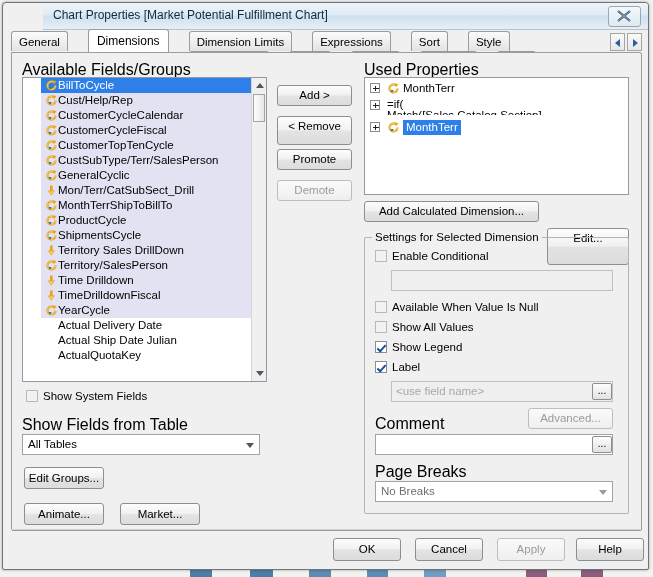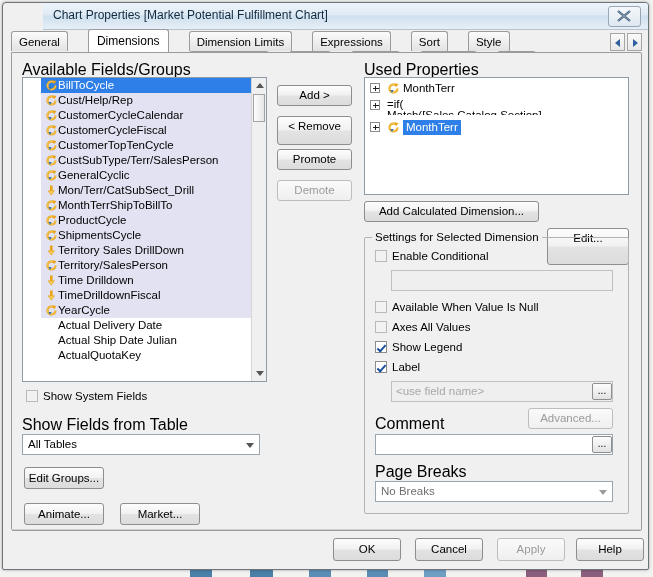--- a/index.html
+++ b/index.html
@@ -392,21 +392,21 @@
 
       <div class="cbrow" style="left:10px;top:12px;">
         <span class="cbox off"></span><span>Enable Conditional</span>
       </div>
       <div class="tinput dis" style="left:26px;top:32px;width:222px;height:21px;"></div>
 
       <div class="cbrow" style="left:10px;top:63px;">
         <span class="cbox off"></span><span>Available When Value Is Null</span>
       </div>
       <div class="cbrow" style="left:10px;top:83px;">
-        <span class="cbox off"></span><span>Axes All Values</span>
+        <span class="cbox off"></span><span>Show All Values</span>
       </div>
       <div class="cbrow" style="left:10px;top:103px;">
         <span class="cbox on"></span><span>Show Legend</span>
       </div>
       <div class="cbrow" style="left:10px;top:123px;">
         <span class="cbox on"></span><span>Label</span>
       </div>
 
       <div class="tinput dis" style="left:26px;top:143px;width:222px;height:21px;">
         <span class="ph">&lt;use field name&gt;</span>

